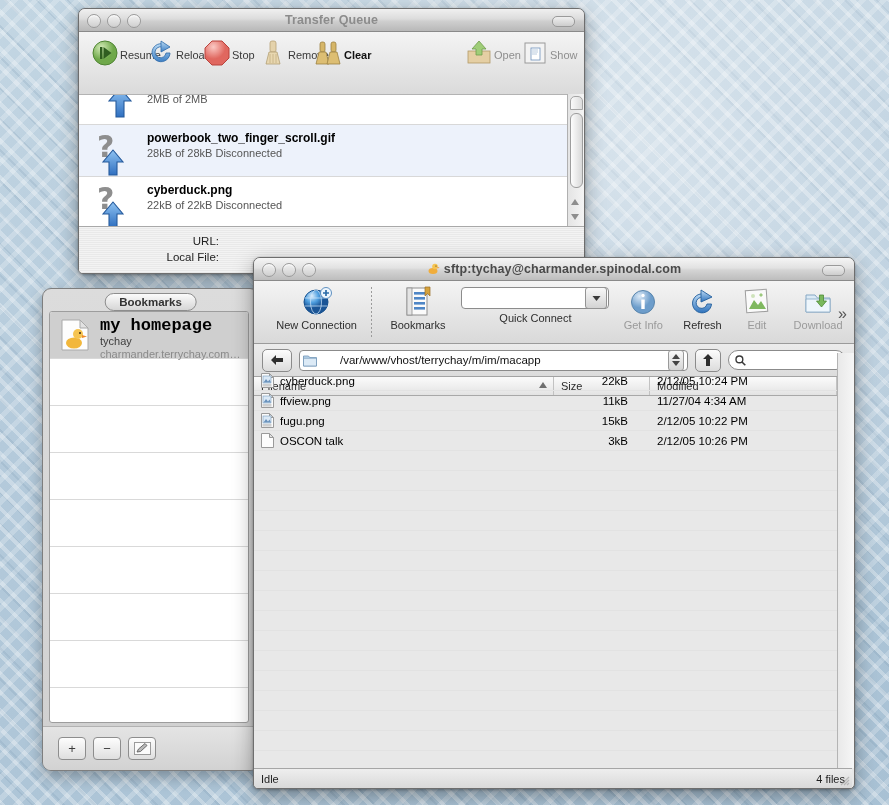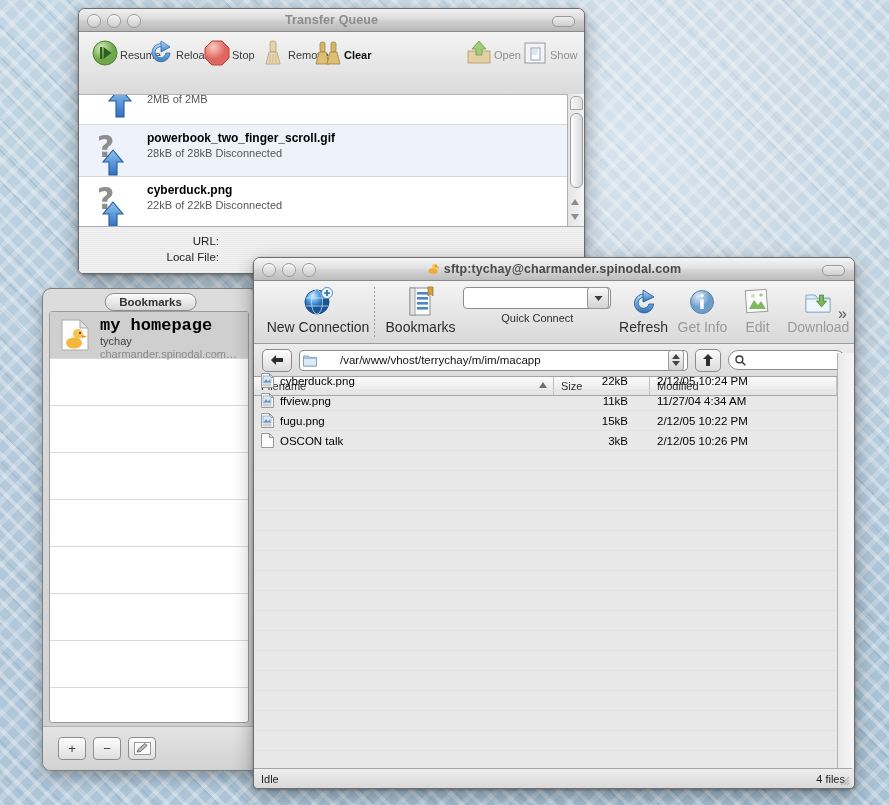--- a/index.html
+++ b/index.html
@@ -104,21 +104,21 @@
     justify-content:center;font-size:13px;color:#3a3a3a;cursor:default;}
 
   
   #browser-window{left:253px;top:257px;width:600px;height:530px;}
   #b-toolbar{height:62px;background:linear-gradient(to bottom,#f4f4f4,#d9d9d9);
     border-bottom:1px solid #9b9b9b;display:flex;align-items:flex-start;position:relative;}
   #b-toolbar .sep{width:1px;align-self:stretch;margin:6px 6px;
     background:repeating-linear-gradient(to bottom,#9b9b9b 0 2px,transparent 2px 4px);}
   .bt{display:flex;flex-direction:column;align-items:center;padding-top:5px;cursor:default;}
   .bt .glyph{height:32px;display:flex;align-items:center;justify-content:center;}
-  .bt .lbl{font-size:14px;color:#2e2e2e;margin-top:1px;white-space:nowrap;}
+  .bt .lbl{font-size:11px;color:#2e2e2e;margin-top:1px;white-space:nowrap;}
   .bt.dim .lbl{color:#9a9a9a;}
   #qc{display:flex;flex-direction:column;align-items:center;}
   #qc-field{width:148px;height:22px;margin-top:6px;border:1px solid #8c8c8c;border-radius:4px;
     background:#fff;display:flex;align-items:center;justify-content:flex-end;box-sizing:border-box;}
   #qc-arrow{width:20px;height:20px;margin-right:1px;border-radius:3px;
     background:linear-gradient(to bottom,#f8f8f8,#d3d3d3);border:1px solid #949494;
     display:flex;align-items:center;justify-content:center;}
   #b-overflow{position:absolute;right:7px;top:24px;font-size:16px;color:#555;cursor:default;}
 
   #b-pathbar{height:33px;background:linear-gradient(to bottom,#ececec,#dcdcdc);
@@ -341,21 +341,21 @@
           <path d="M20 1 v8 h8 z" fill="#e2e2e2" stroke="#a9a9a9" stroke-width="1"></path>
           <ellipse cx="14" cy="24" rx="8" ry="5.5" fill="#f2b73b"></ellipse>
           <circle cx="18" cy="15" r="5" fill="#f6c451"></circle>
           <circle cx="20" cy="14" r="1" fill="#3a2a10"></circle>
           <path d="M22 16 l5 1.5 l-5 1.5 z" fill="#ee8b2a"></path>
         </svg>
       </div>
       <div class="bm-txt">
         <div class="bm-title">my homepage</div>
         <div class="bm-user">tychay</div>
-        <div class="bm-host">charmander.spinodal.com…</div>
+        <div class="bm-host">charmander.terrychay.com…</div>
       </div>
     </div>
     <div class="bm-row"></div>
     <div class="bm-row"></div>
     <div class="bm-row"></div>
     <div class="bm-row"></div>
     <div class="bm-row"></div>
     <div class="bm-row"></div>
     <div class="bm-row"></div>
     <div class="bm-row"></div>
@@ -437,53 +437,53 @@
       <div id="qc-field">
         <div id="qc-arrow">
           <svg width="9" height="7" viewBox="0 0 9 7">
               <path d="M0.5 1 L8.5 1 L4.5 6 Z" fill="#3b3b3b"></path>
             </svg>
         </div>
       </div>
       <div class="lbl" style="font-size:11px;color:#2e2e2e;margin-top:3px">Quick Connect</div>
     </div>
 
-    <div class="bt" style="width:60px">
-      <div class="glyph">
-        <svg width="30" height="32" viewBox="0 0 30 32">
-          <defs>
-              <linearGradient id="gb2" x1="0" y1="0" x2="0" y2="1">
-                <stop offset="0" stop-color="#bedcf6"></stop>
-                <stop offset="1" stop-color="#2e72bc"></stop>
-              </linearGradient>
-            </defs>
-          <path d="M21 10 a9.5 9.5 0 1 0 3.5 8 h-4.5 a5.5 5.5 0 1 1 -2-5.5 z" fill="url(#gb2)" stroke="#215d9c" stroke-width=".9"></path>
-          <path d="M14 4 L25 11 L14 16 Z" fill="url(#gb2)" stroke="#215d9c" stroke-width=".9"></path>
-        </svg>
-      </div>
-      <div class="lbl">Refresh</div>
-    </div>
-
     <div class="bt dim" style="width:62px">
       <div class="glyph">
         <svg width="30" height="32" viewBox="0 0 30 32">
           <defs>
               <radialGradient id="gb3" cx="35%" cy="25%">
                 <stop offset="0" stop-color="#dceaf7"></stop>
                 <stop offset="1" stop-color="#6d9dcb"></stop>
               </radialGradient>
             </defs>
           <circle cx="15" cy="16" r="11.5" fill="url(#gb3)" stroke="#5a86ad" stroke-width="1"></circle>
           <circle cx="15" cy="9.5" r="1.7" fill="#fff"></circle>
           <path d="M13.3 13.5 h3.4 v9.5 h-3.4 z" fill="#fff"></path>
         </svg>
       </div>
       <div class="lbl">Get Info</div>
     </div>
 
+    <div class="bt" style="width:60px">
+      <div class="glyph">
+        <svg width="30" height="32" viewBox="0 0 30 32">
+          <defs>
+              <linearGradient id="gb2" x1="0" y1="0" x2="0" y2="1">
+                <stop offset="0" stop-color="#bedcf6"></stop>
+                <stop offset="1" stop-color="#2e72bc"></stop>
+              </linearGradient>
+            </defs>
+          <path d="M21 10 a9.5 9.5 0 1 0 3.5 8 h-4.5 a5.5 5.5 0 1 1 -2-5.5 z" fill="url(#gb2)" stroke="#215d9c" stroke-width=".9"></path>
+          <path d="M14 4 L25 11 L14 16 Z" fill="url(#gb2)" stroke="#215d9c" stroke-width=".9"></path>
+        </svg>
+      </div>
+      <div class="lbl">Refresh</div>
+    </div>
+
     <div class="bt dim" style="width:52px">
       <div class="glyph">
         <svg width="30" height="32" viewBox="0 0 30 32">
           <rect x="4" y="4" width="21" height="22" fill="#fafafa" stroke="#9d9d9d" stroke-width="1" transform="rotate(-4 15 15)"></rect>
           <path d="M7 23 l5-9 l4 5 l3-4 l5 8 z" fill="#7fb85f"></path>
           <path d="M17 9 l2-2 l2 2 l-2 2 z" fill="#9cc97d"></path>
           <circle cx="11" cy="10" r="2" fill="#cfe3bc"></circle>
         </svg>
       </div>
       <div class="lbl">Edit</div>

